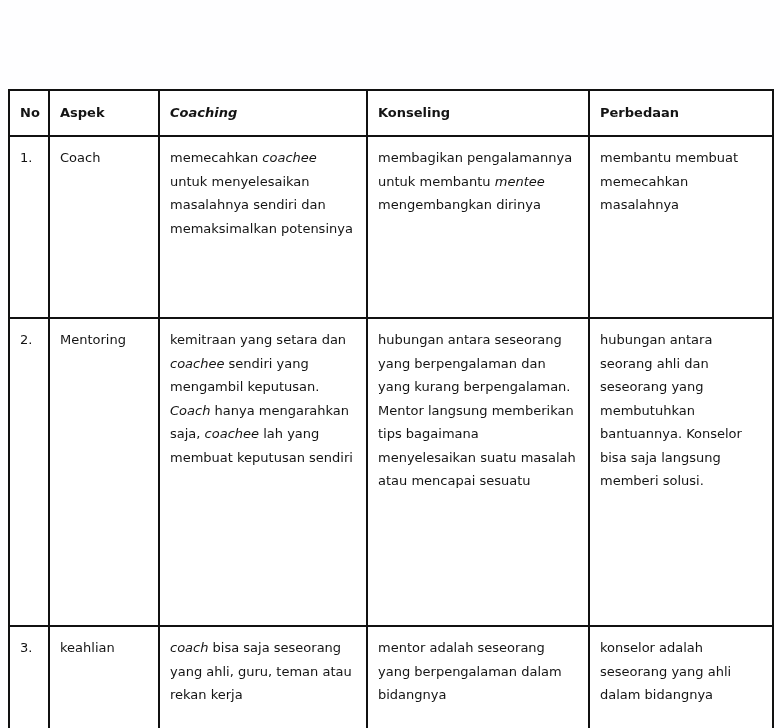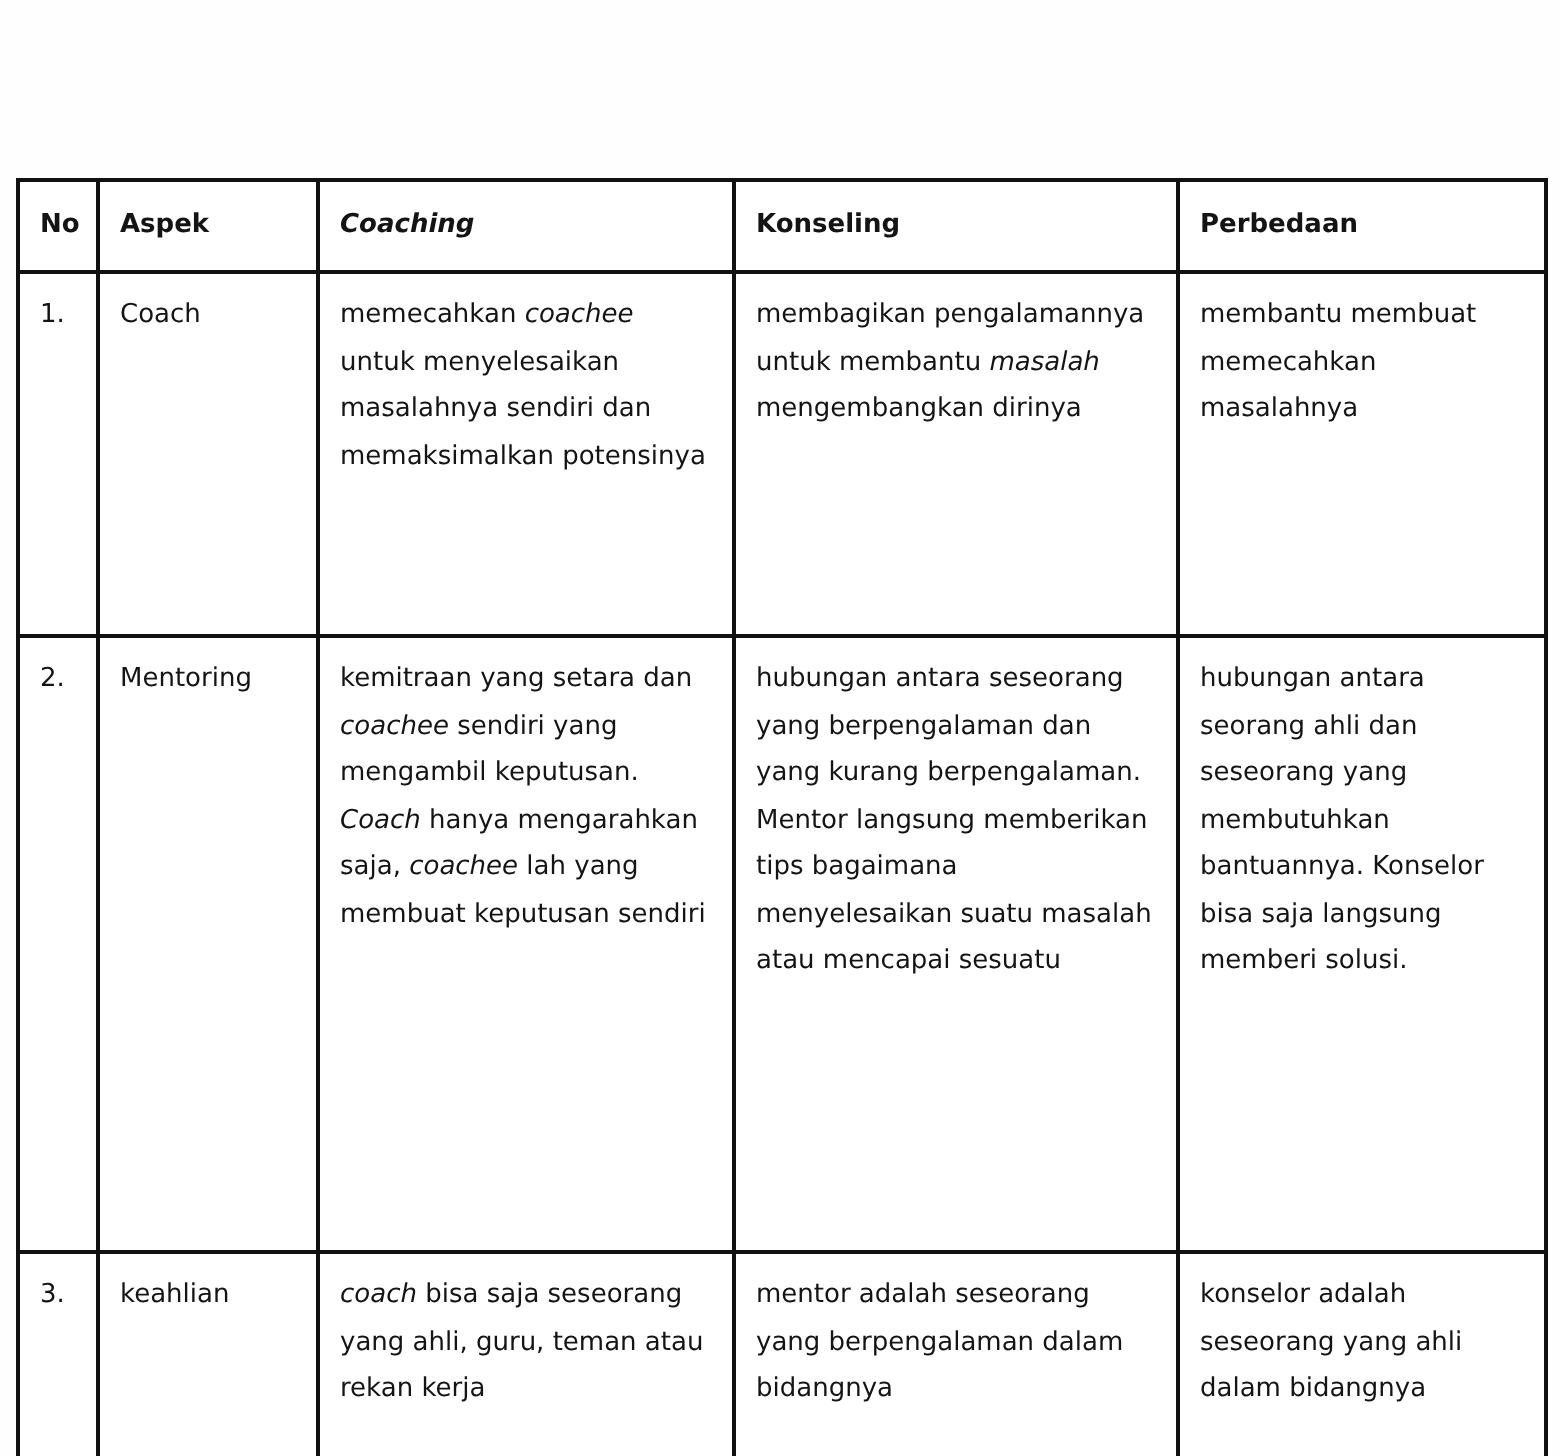--- a/index.html
+++ b/index.html
@@ -130,21 +130,21 @@
           <th class="h-mentoring">Konseling</th>
           <th class="h-konseling">Perbedaan</th>
         </tr>
       </thead>
       <tbody>
 
         <tr class="r1">
           <td class="cell-no">1.</td>
           <td class="cell-aspek">Coach</td>
           <td><span>memecahkan </span><em class="term">coachee</em><span> untuk menyelesaikan masalahnya sendiri dan memaksimalkan potensinya</span></td>
-          <td><span>membagikan pengalamannya untuk membantu </span><em class="term">masalah</em><span> mengembangkan dirinya</span></td>
+          <td><span>membagikan pengalamannya untuk membantu </span><em class="term">mentee</em><span> mengembangkan dirinya</span></td>
           <td>membantu membuat memecahkan masalahnya</td>
         </tr>
 
         <tr class="r2">
           <td class="cell-no">2.</td>
           <td class="cell-aspek">Mentoring</td>
           <td><span>kemitraan yang setara dan </span><em class="term">coachee</em><span> sendiri yang mengambil keputusan. </span><em class="term">Coach</em><span> hanya mengarahkan saja, </span><em class="term">coachee</em><span> lah yang membuat keputusan sendiri</span></td>
           <td>hubungan antara seseorang yang berpengalaman dan yang kurang berpengalaman. Mentor langsung memberikan tips bagaimana menyelesaikan suatu masalah atau mencapai sesuatu</td>
           <td>hubungan antara seorang ahli dan seseorang yang membutuhkan bantuannya. Konselor bisa saja langsung memberi solusi.</td>
         </tr>

